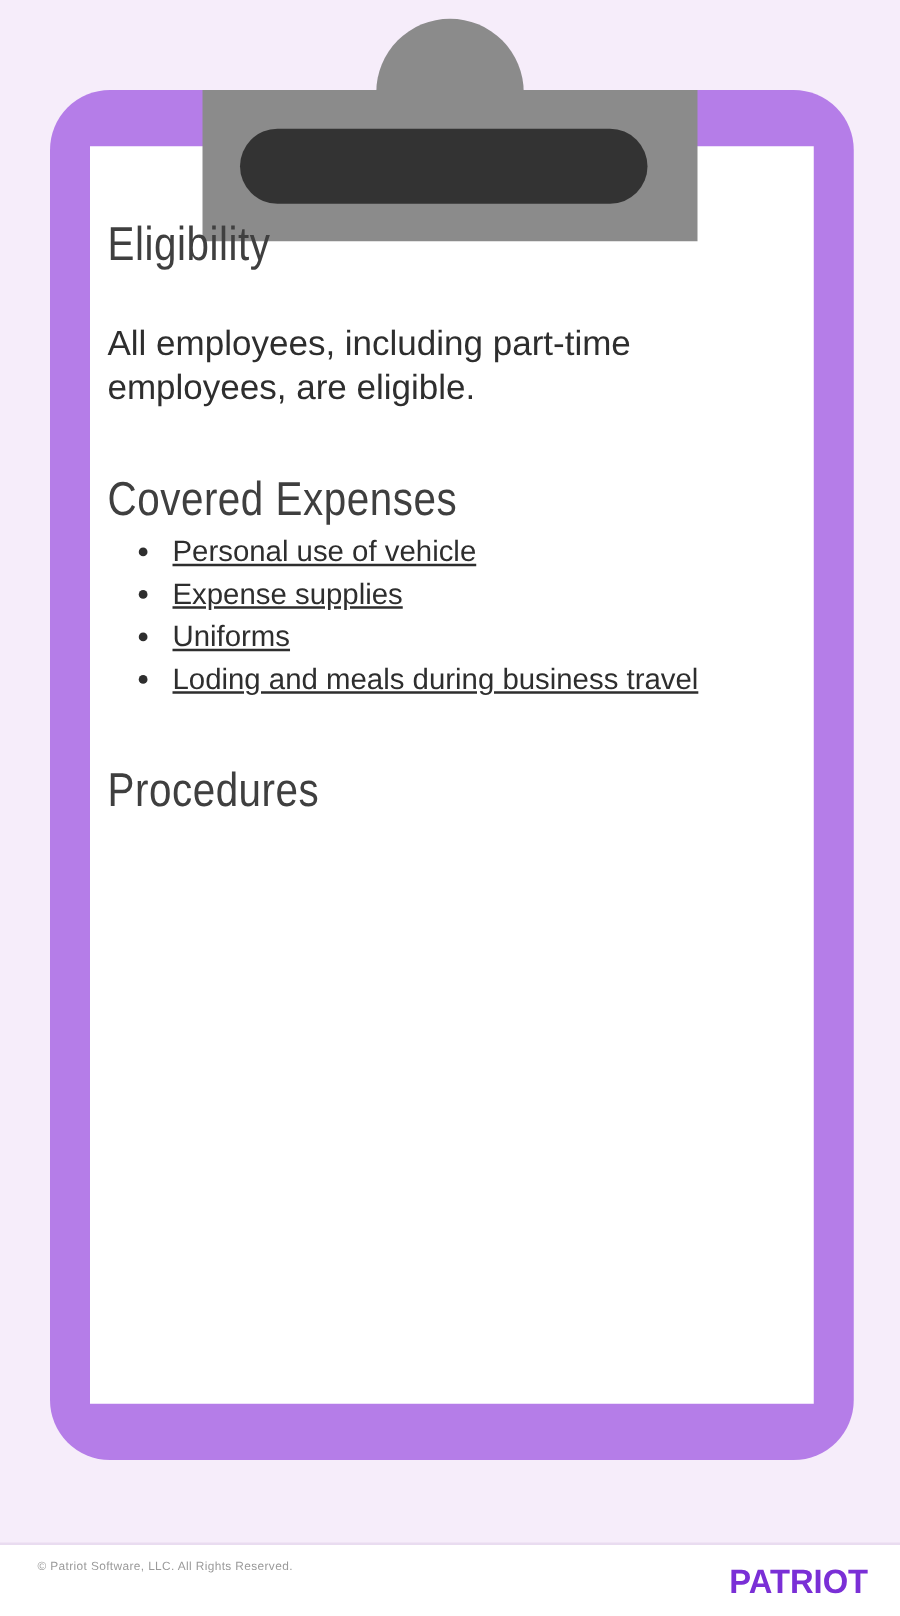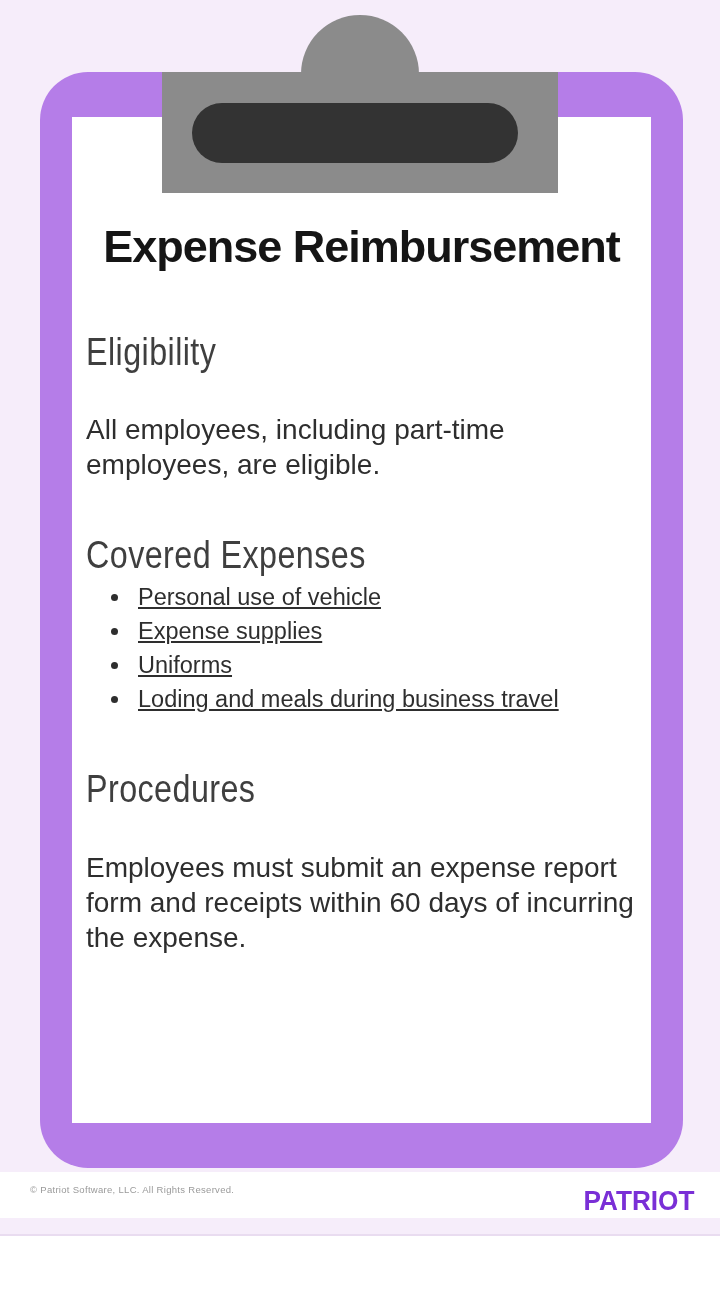--- a/index.html
+++ b/index.html
@@ -66,21 +66,21 @@
   h2.section-heading.first{margin-top:58px;}
   p.body-text{
     margin:38px 0 0;font-size:28px;line-height:35px;color:var(--text);
   }
   ul.bullet-list{
     margin:2px 0 0;padding:0 0 0 46px;list-style:disc;
     font-size:23.5px;line-height:34px;color:var(--text);text-decoration:underline;
   }
   ul.bullet-list li{margin:0;padding-left:6px;}
   .footer{
-    position:absolute;left:0;top:1172px;width:720px;height:46px;
+    position:absolute;left:0;top:1236px;width:720px;height:46px;
     background:#ffffff;
   }
   .footer-lines{
     position:absolute;left:30px;top:8px;font-size:9.5px;line-height:19px;
     color:var(--footer_text);letter-spacing:0.3px;
   }
   .logo{
     position:absolute;right:26px;top:14px;font-size:27px;font-weight:700;
     color:var(--logo);letter-spacing:0px;
     transform:scaleX(0.97);transform-origin:right center;
@@ -91,36 +91,34 @@
 
 <div class="bg"></div>
 
 <div class="frame"></div>
 <div class="paper"></div>
 <div class="clip-dome"></div>
 <div class="clip-rect"></div>
 <div class="clip-bar"></div>
 
 <div class="content">
-  <h1 class="title">Expense Reimbursement</h1>
 
 
   <h2 class="section-heading first">Eligibility</h2>
   <p class="body-text">All employees, including part-time employees, are eligible.</p>
 
   <h2 class="section-heading">Covered Expenses</h2>
   <ul class="bullet-list">
     <li>Personal use of vehicle</li>
     <li>Expense supplies</li>
     <li>Uniforms</li>
     <li>Loding and meals during business travel</li>
   </ul>
 
   <h2 class="section-heading">Procedures</h2>
-  <p class="body-text">Employees must submit an expense report form and receipts within 60 days of incurring the expense.</p>
 </div>
 
 <div class="footer">
   <div class="footer-lines">
     <div>© Patriot Software, LLC. All Rights Reserved.</div>
   </div>
   <div class="logo">PATRIOT</div>
 </div>
 
 </body></html>

